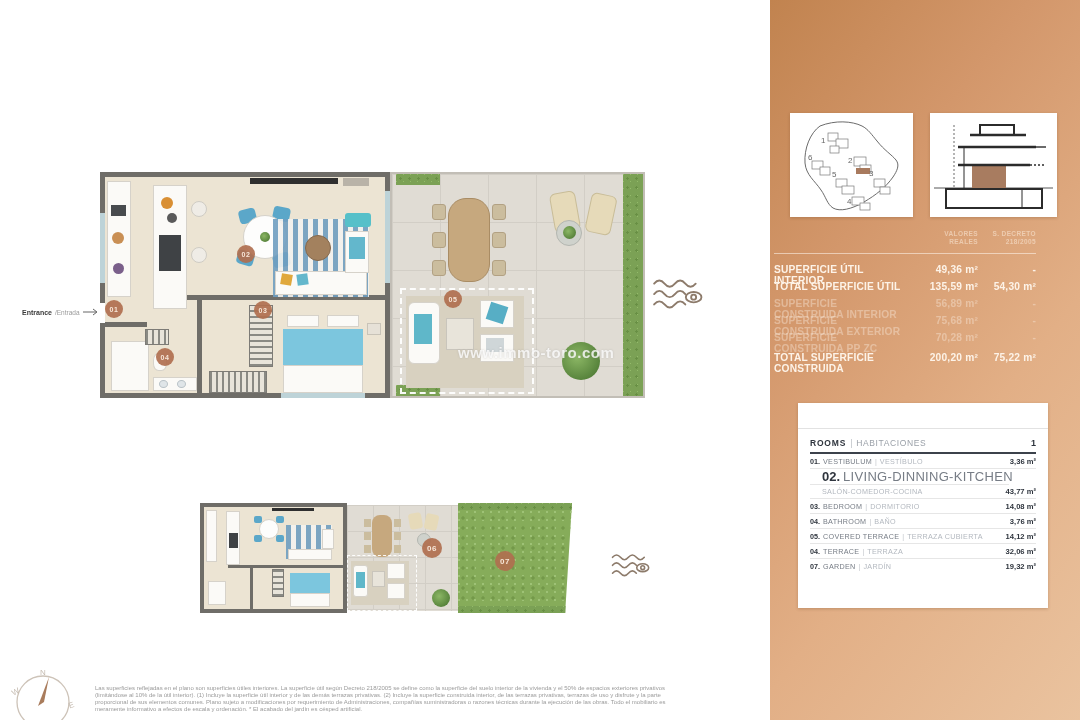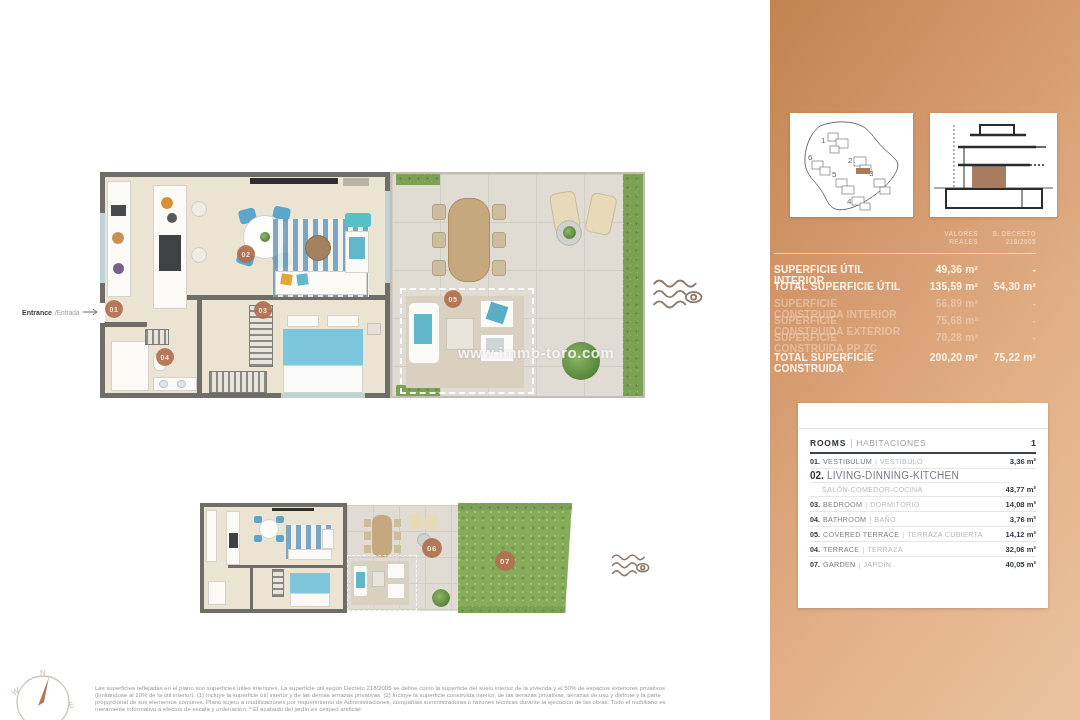--- a/index.html
+++ b/index.html
@@ -42,21 +42,21 @@
   .rooms-sep { color:#b9bdc3; padding:0 4px; }
   .rooms-es { color:#9aa0a8; letter-spacing:.6px; }
   .rooms-count { margin-left:auto; font-weight:bold; color:#2f353e; font-size:9px; }
   .room-row { display:flex; align-items:center; min-height:15px; border-bottom:1px solid #e6e6e6; font-size:7.2px; }
   .rn { font-weight:bold; color:#2f353e; margin-right:3px; white-space:nowrap; }
   .ren { color:#767c85; letter-spacing:.3px; white-space:nowrap; }
   .rsep { color:#c3c7cc; padding:0 3px; }
   .res { color:#b3b8bf; letter-spacing:.3px; white-space:nowrap; }
   .rarea { margin-left:auto; font-weight:bold; color:#2f353e; font-size:7.6px; white-space:nowrap; }
   .room-two { border-bottom:1px solid #e6e6e6; }
-  .room-two .l1 { display:flex; align-items:center; min-height:13px; font-size:10px; }
+  .room-two .l1 { display:flex; align-items:center; min-height:13px; font-size:13px;margin-left:12px; }
   .room-two .l1-rule { border-bottom:1px solid #e6e6e6; width:88%; }
   .room-two .l2 { display:flex; align-items:center; min-height:13px; font-size:7.2px; padding-left:12px; }
 
   
   .plan-main { position:absolute; left:100px; top:172px; width:545px; height:226px; }
   .interior { position:absolute; left:0; top:0; width:290px; height:226px; background:#ece4d3;
               border:5px solid #6f6d68; }
   .terrace { position:absolute; left:290px; top:0; width:255px; height:226px; background:#e0dcd4;
              background-image:linear-gradient(#d2cec6 1px, transparent 1px),
                               linear-gradient(90deg,#d2cec6 1px, transparent 1px);
@@ -447,17 +447,17 @@
           <span class="ren">TERRACE</span>
           <span class="rsep">|</span>
           <span class="res">TERRAZA</span>
           <span class="rarea">32,06 m²</span>
       </div>
       <div class="room-row" style="border-bottom:none;">
         <span class="rn">07.</span>
           <span class="ren">GARDEN</span>
           <span class="rsep">|</span>
           <span class="res">JARDÍN</span>
-          <span class="rarea">40,05 m²</span>
+          <span class="rarea">19,32 m²</span>
       </div>
     </div>
   </aside>
 </div>
 
 </body></html>

